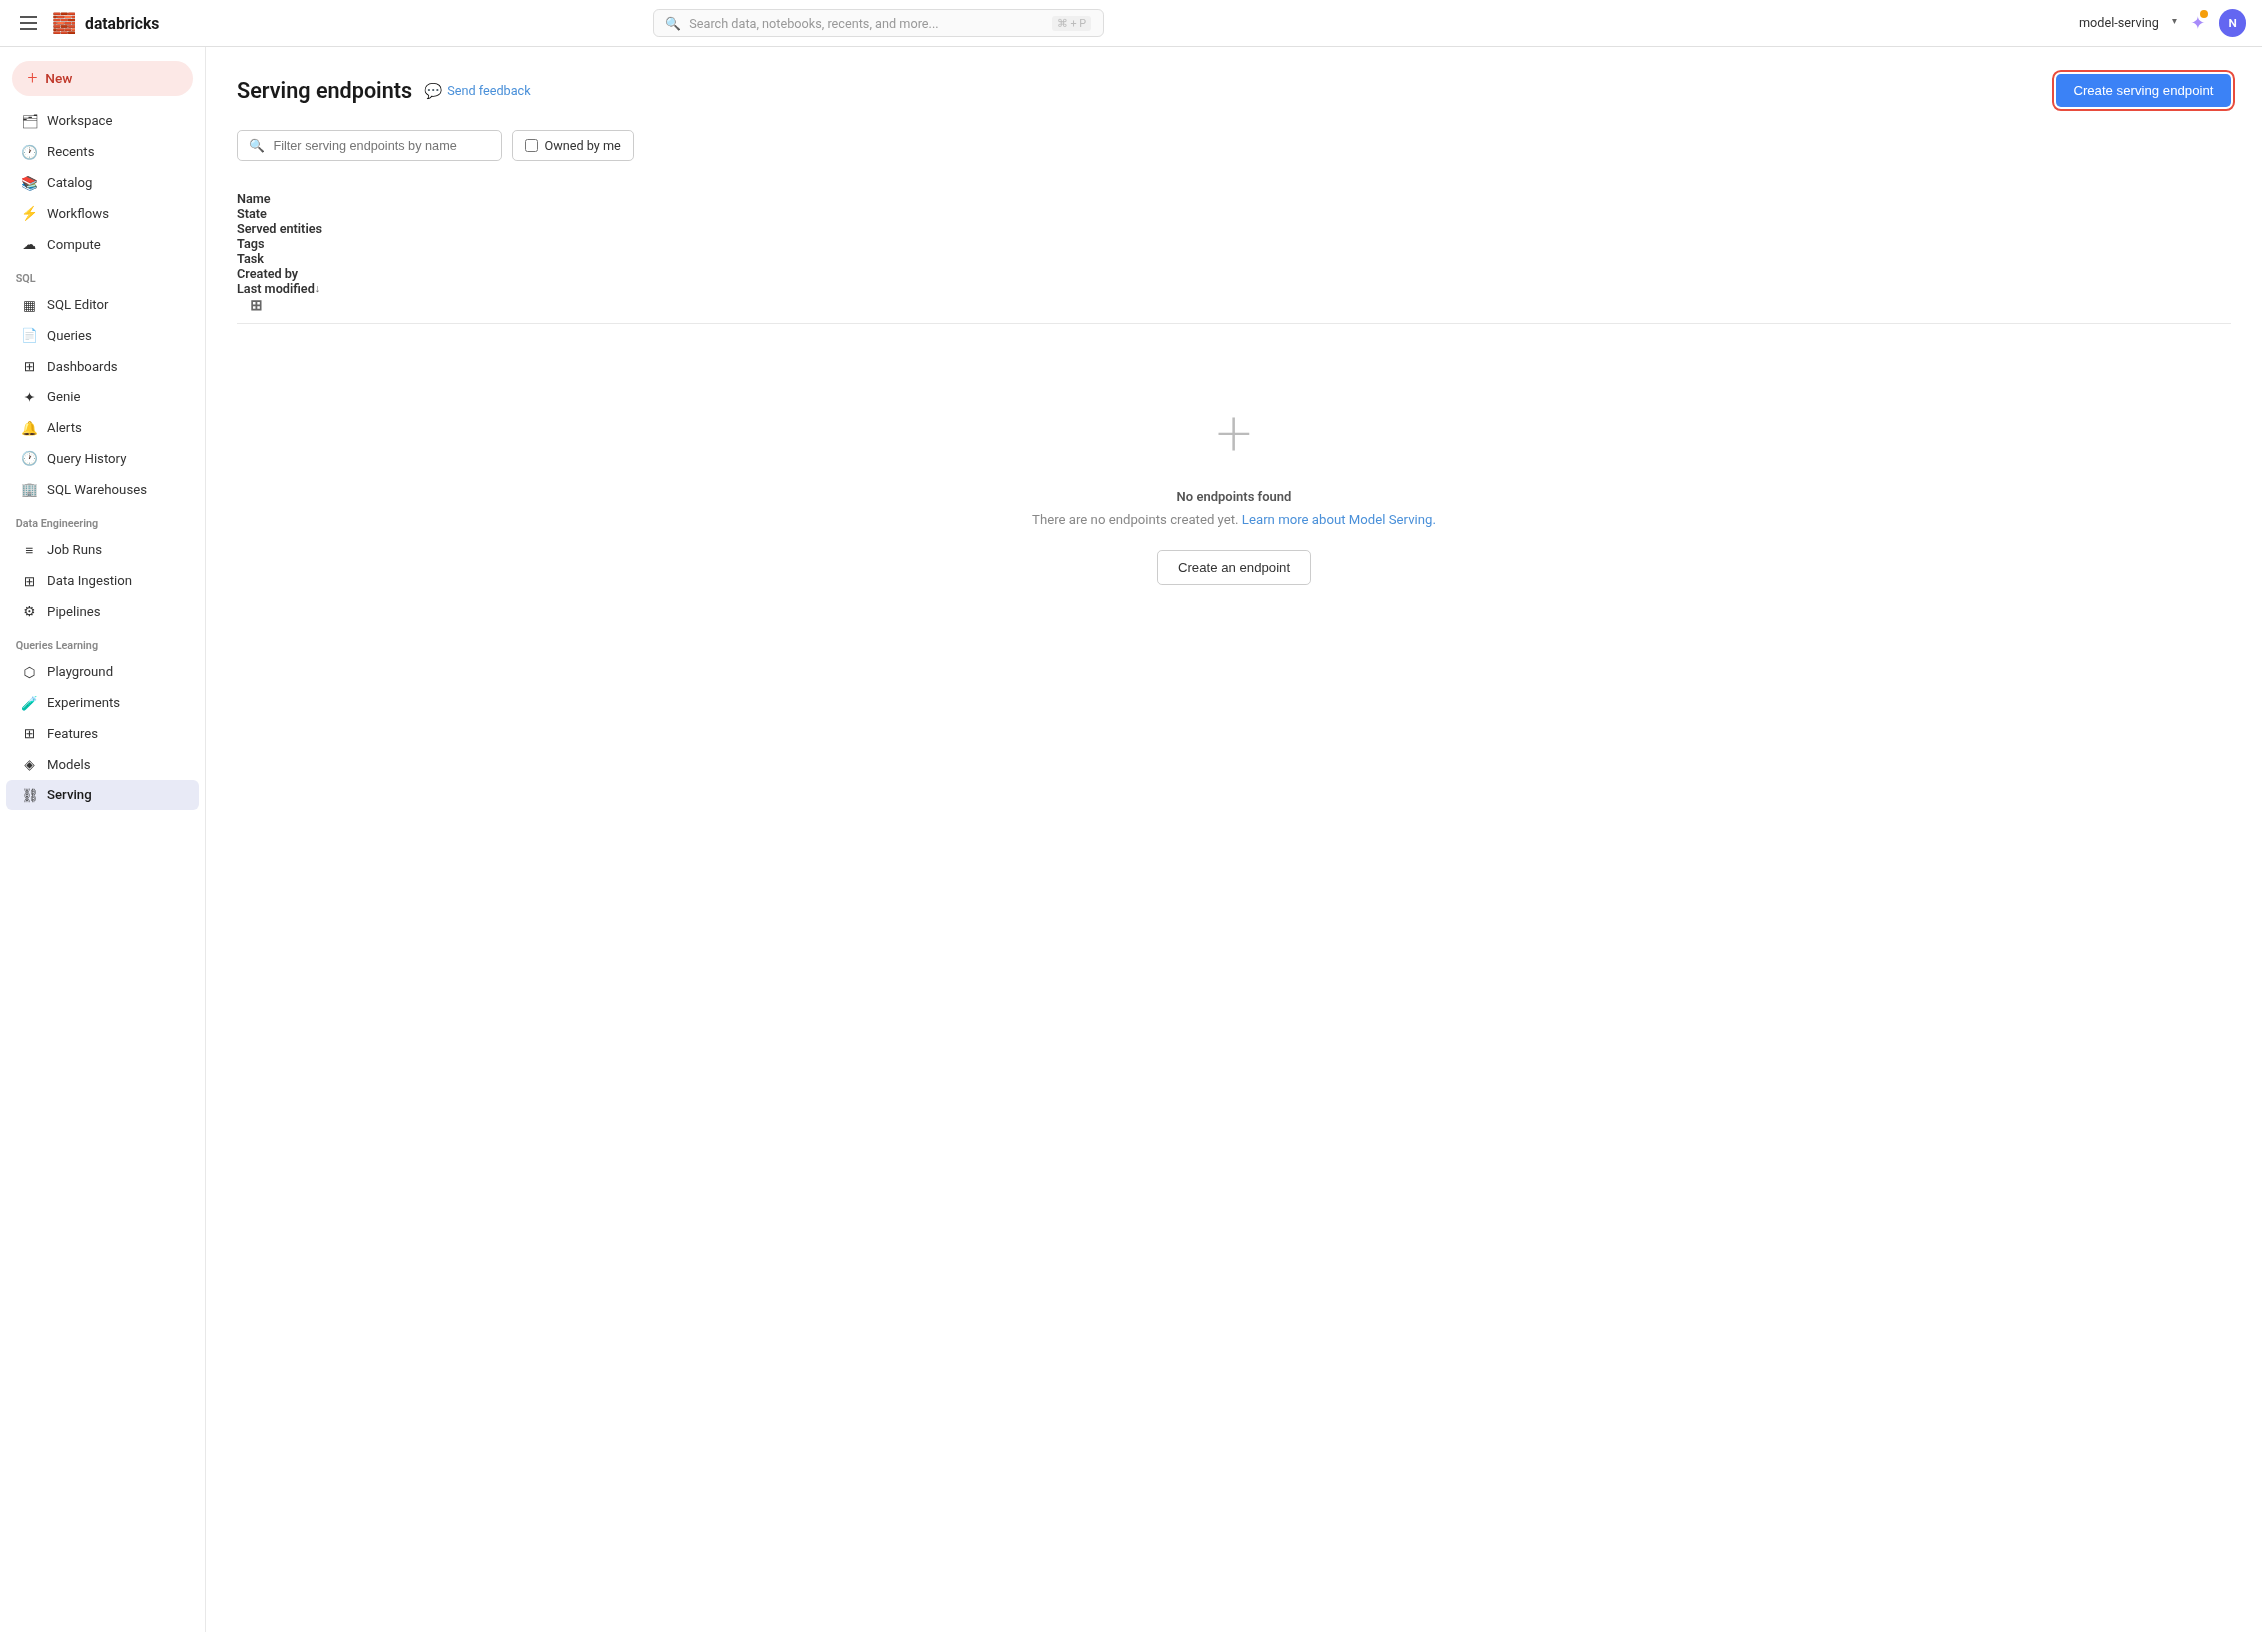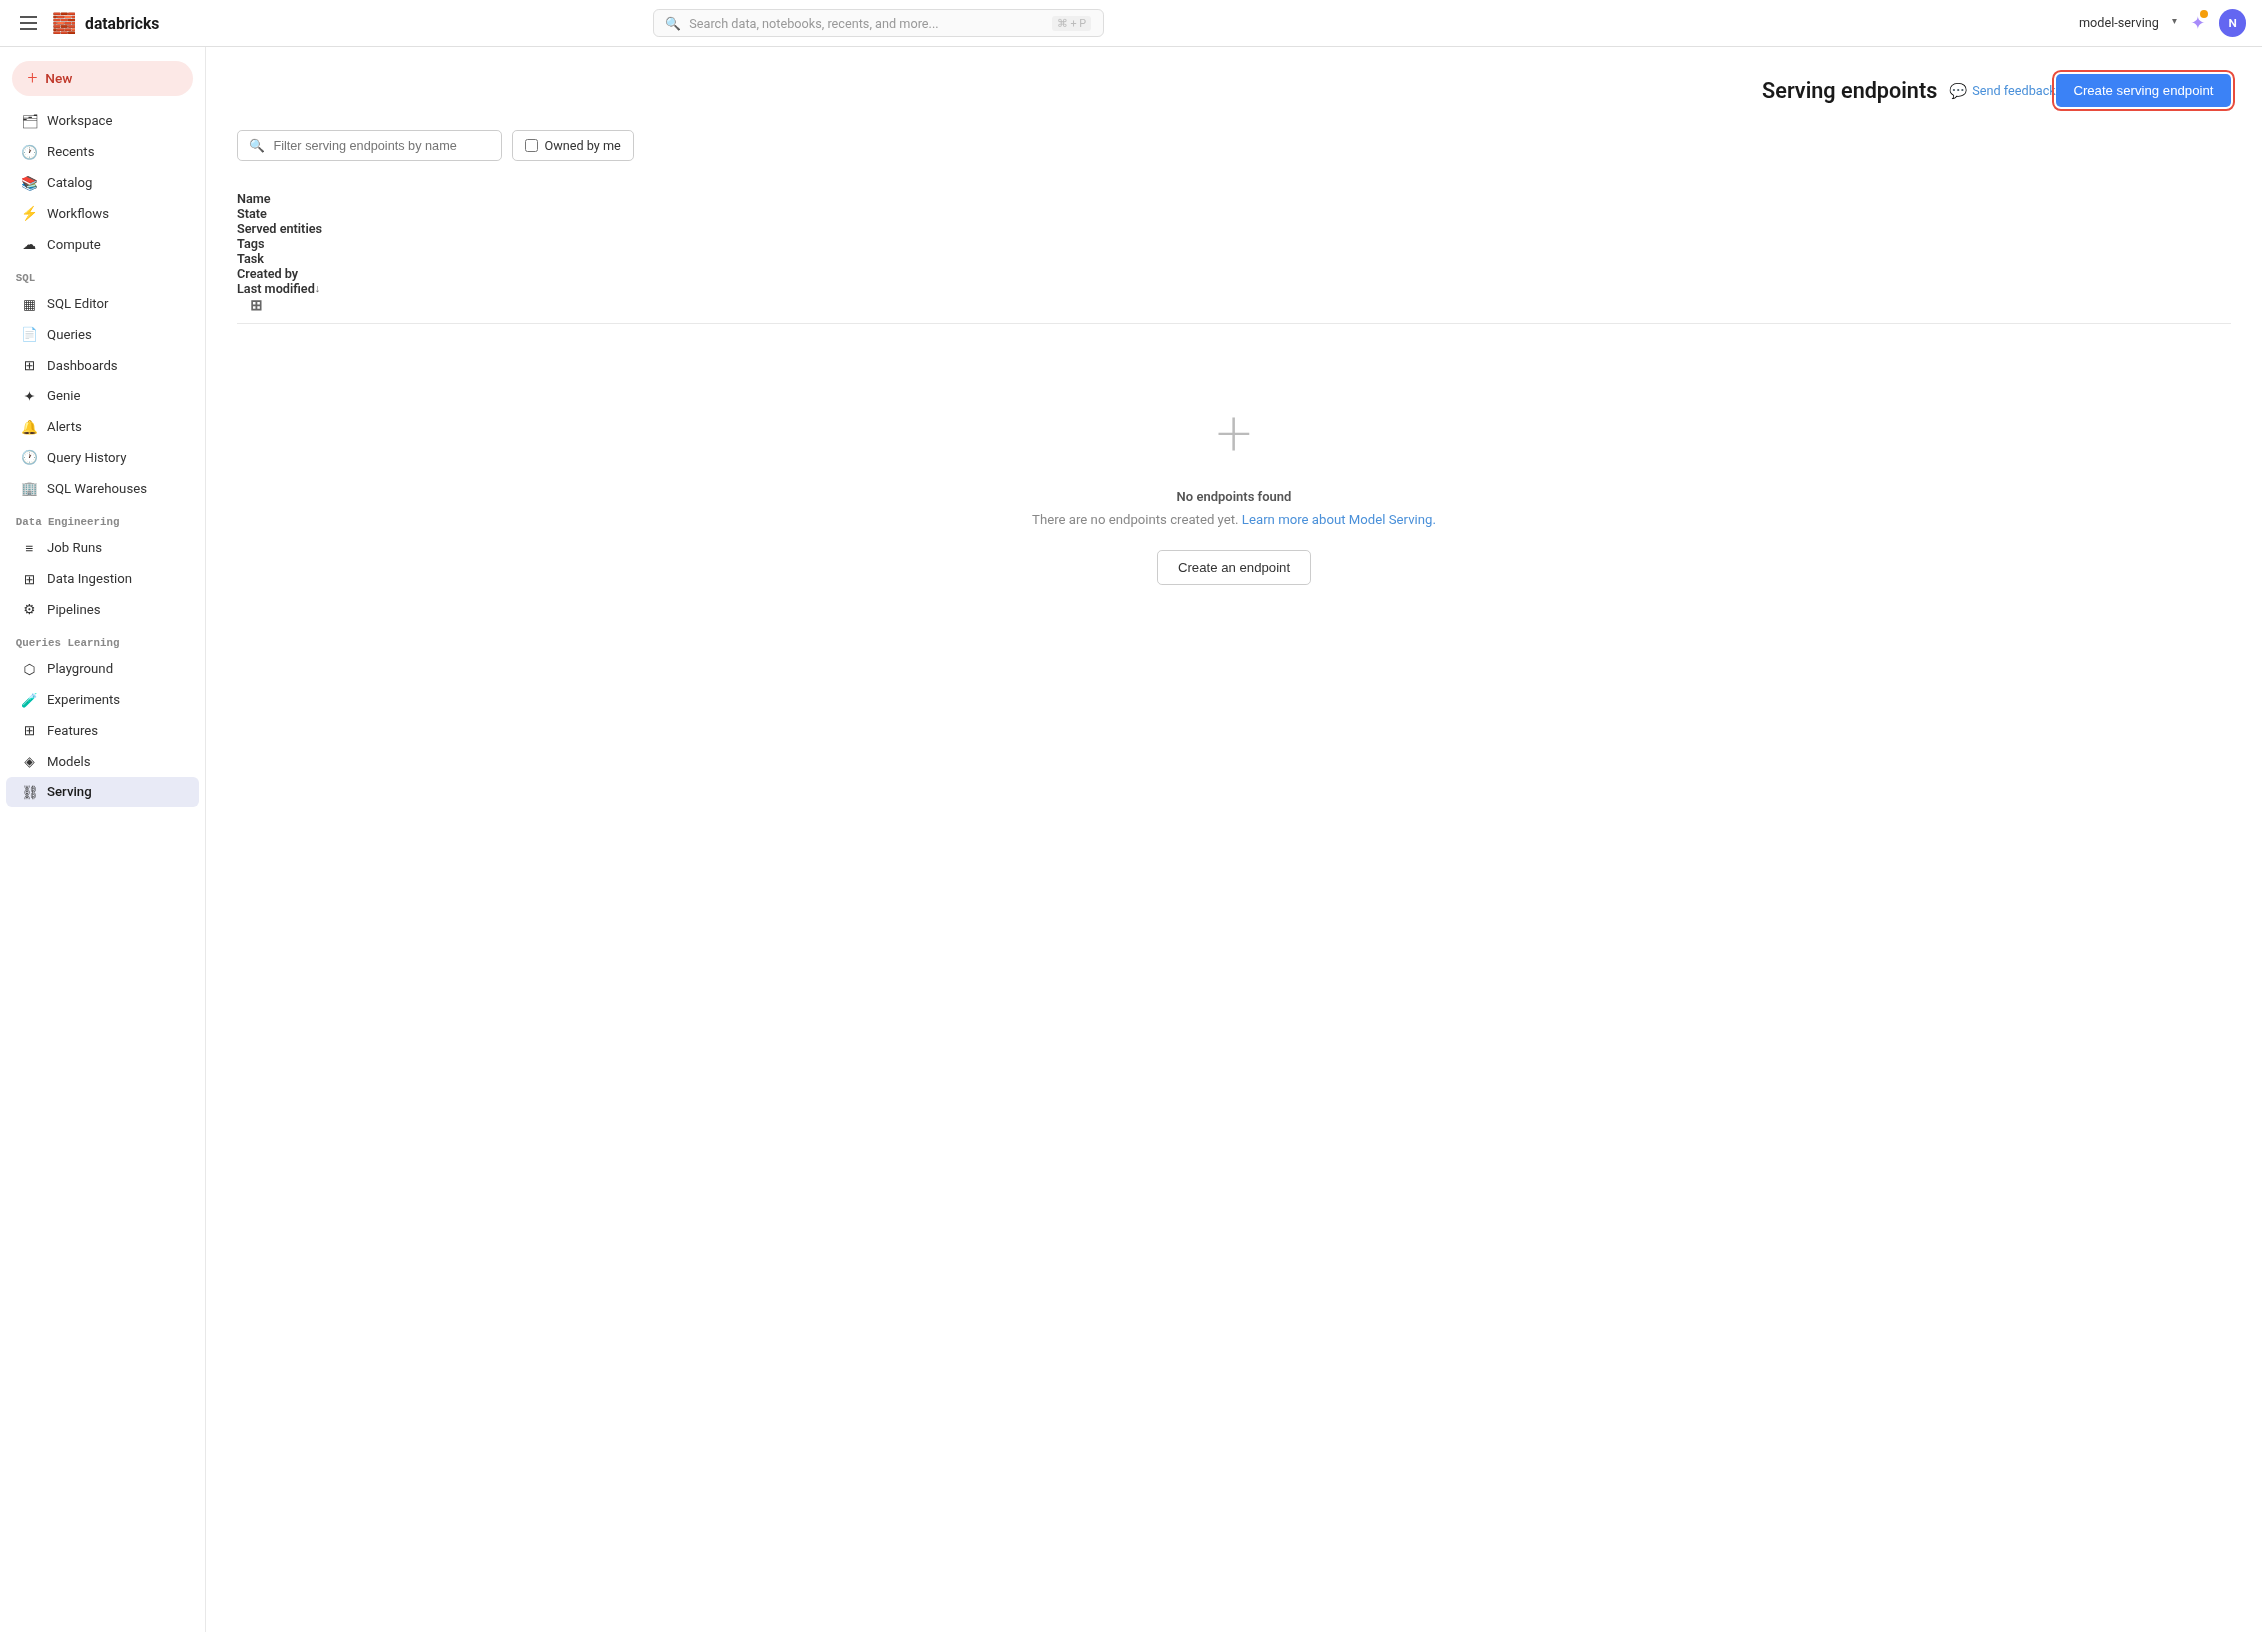--- a/index.html
+++ b/index.html
@@ -46,26 +46,26 @@
     .sidebar-new-btn .plus { font-size: 17.6px; color: #e84c3d; font-weight: 300; }
     .sidebar-item {
       display: flex; align-items: center; gap: 9.8px;
       padding: 6.9px 15.7px; cursor: pointer; color: #333; font-size: 13.2px;
       border-radius: 5.9px; margin: 1px 5.9px;
     }
     .sidebar-item.active { background: #e8eaf6; color: #1a1a1a; font-weight: 500; }
     .sidebar-item .icon { width: 15.7px; text-align: center; flex-shrink: 0; font-size: 13.7px; }
     .sidebar-section-label {
       padding: 11.8px 15.7px 3.9px; font-size: 10.8px; color: #888; font-weight: 600;
-      text-transform: none; letter-spacing: 0; font-family: Liberation Mono, monospace;
+      text-transform: none; letter-spacing: 0;
     }
 
     
     .main { flex: 1; overflow-y: auto; padding: 27.4px 31px; }
-    .main-header { display: flex; align-items: center; justify-content: flex-end; margin-bottom: 23.5px; }
+    .main-header { display: flex; align-items: center; justify-content: space-between; margin-bottom: 23.5px; }
     .main-title { display: flex; align-items: center; gap: 11.8px; }
     .main-title h1 { font-size: 21.6px; font-weight: 600; color: #1a1a1a; }
     .send-feedback { display: flex; align-items: center; gap: 4.9px; color: #4a90d9; font-size: 12.7px; cursor: pointer; }
     .send-feedback-icon { font-size: 14.7px; }
     .create-btn {
       background: #3b82f6; color: #fff; border: none; border-radius: 4.9px;
       padding: 8.8px 17.6px; font-size: 13.2px; font-weight: 500; cursor: pointer;
       outline: 2.9px solid #e84c3d; outline-offset: 2px;
     }
 

